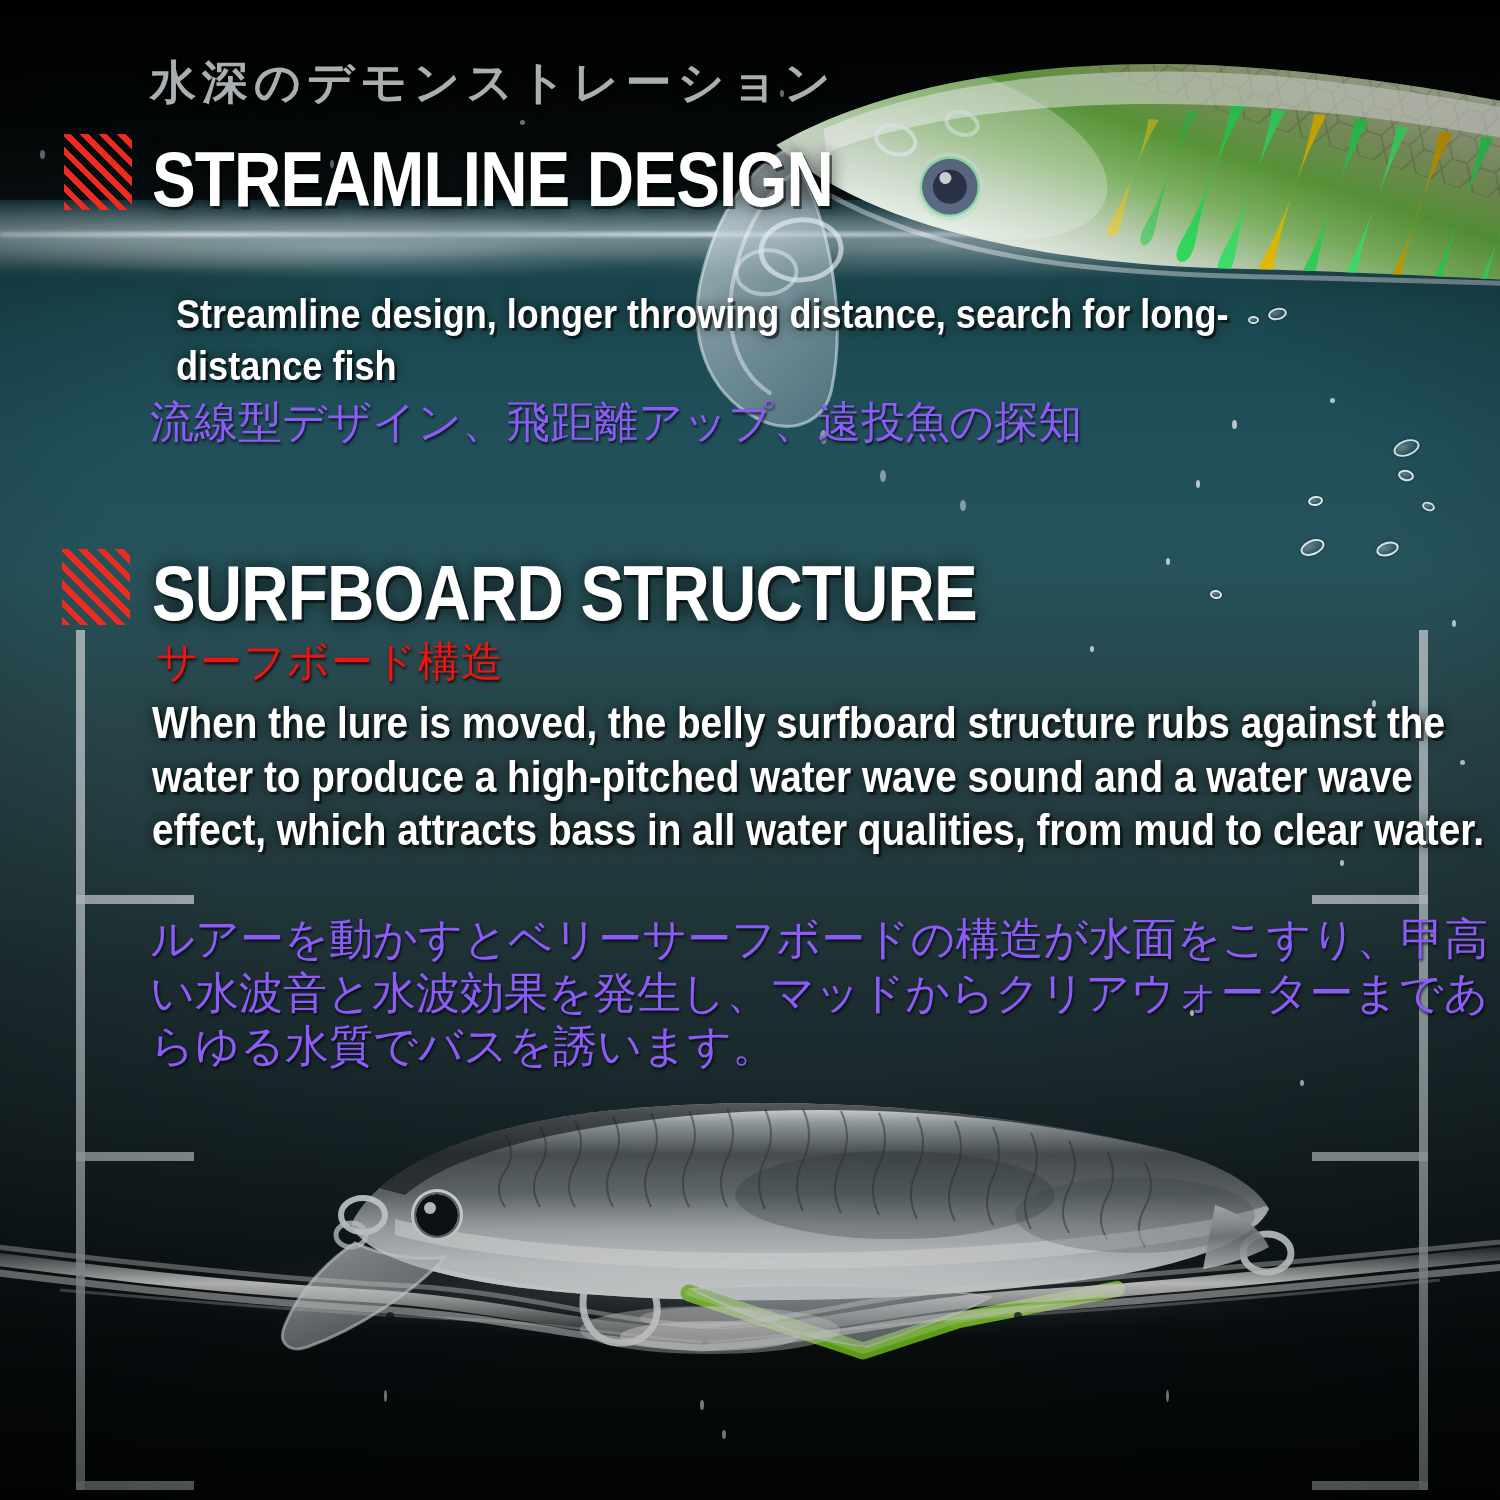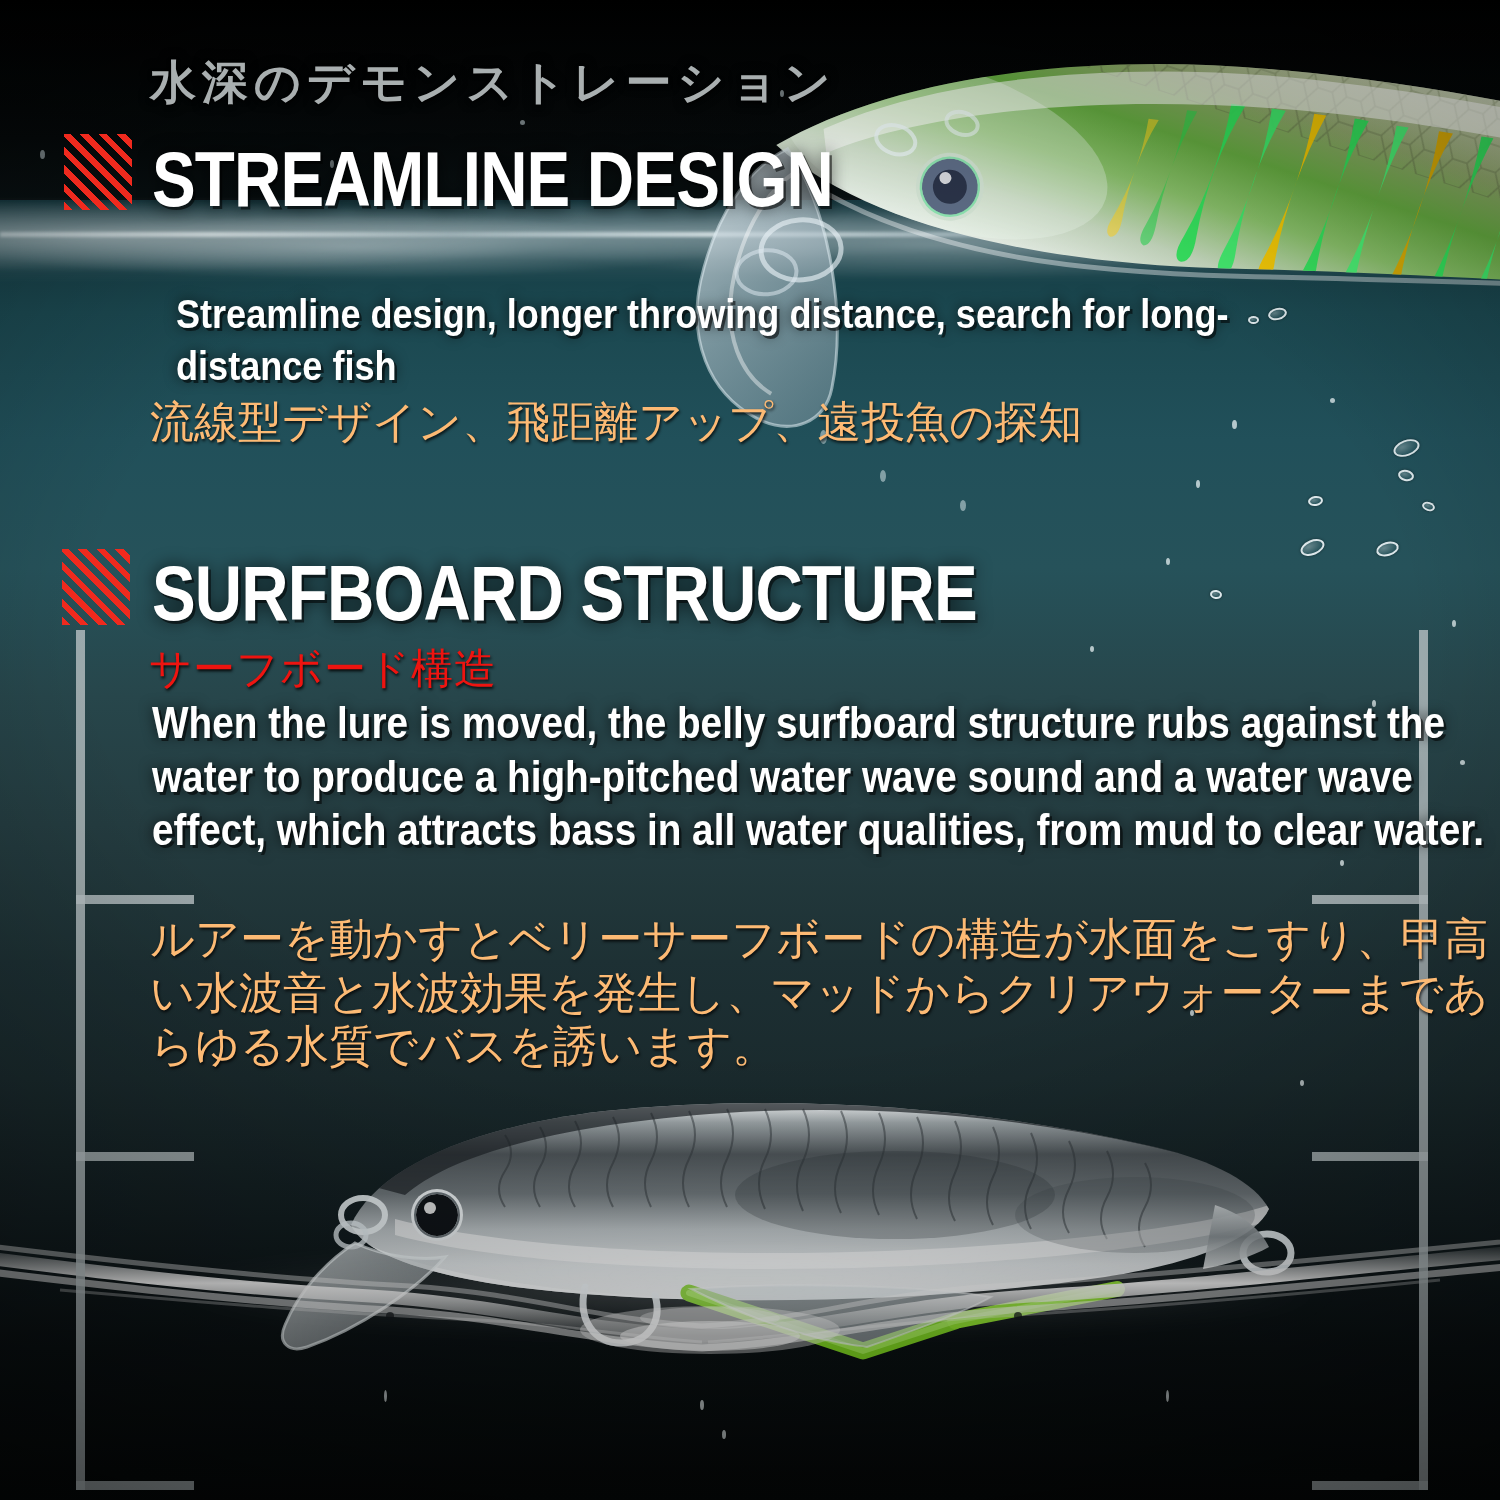--- a/index.html
+++ b/index.html
@@ -167,21 +167,21 @@
   .jp-sub {
     position:absolute;
     font-family:"DejaVu Sans", sans-serif;
     font-size:42px; font-weight:500;
     color:#ee1410;
     letter-spacing:1px;
     white-space:nowrap;
     text-shadow:1px 2px 3px rgba(0,0,0,.85);
   }
   .jp-sub.s1 { left:150px; top:226px; }
-  .jp-sub.s2 { left:149px; top:634px;margin-top:7px; }
+  .jp-sub.s2 { left:156px; top:634px; }
 
   .body-en {
     position:absolute;
     font-family:"Liberation Sans", sans-serif;
     font-weight:700;
     color:#ffffff;
     transform:scaleX(.88);
     transform-origin:left top;
     text-shadow:3px 3px 0 rgba(0,0,0,.55), 0 0 14px rgba(0,0,0,.7);
   }
@@ -191,21 +191,21 @@
   }
   .body-en.e2 {
     left:152px; top:696px; width:1520px;
     font-size:44px; line-height:1.22;
   }
 
   .body-jp {
     position:absolute;
     font-family:"DejaVu Sans", sans-serif;
     font-weight:500;
-    color:#fdba74;
+    color:#8b5cf6;
     text-shadow:1px 2px 3px rgba(0,0,0,.8);
   }
   .body-jp.j1 {
     left:150px; top:396px; width:1340px;
     font-size:44px; line-height:1.2; white-space:nowrap;
   }
   .body-jp.j2 {
     left:150px; top:912px; width:1360px;
     font-size:44px; line-height:1.22;
   }

